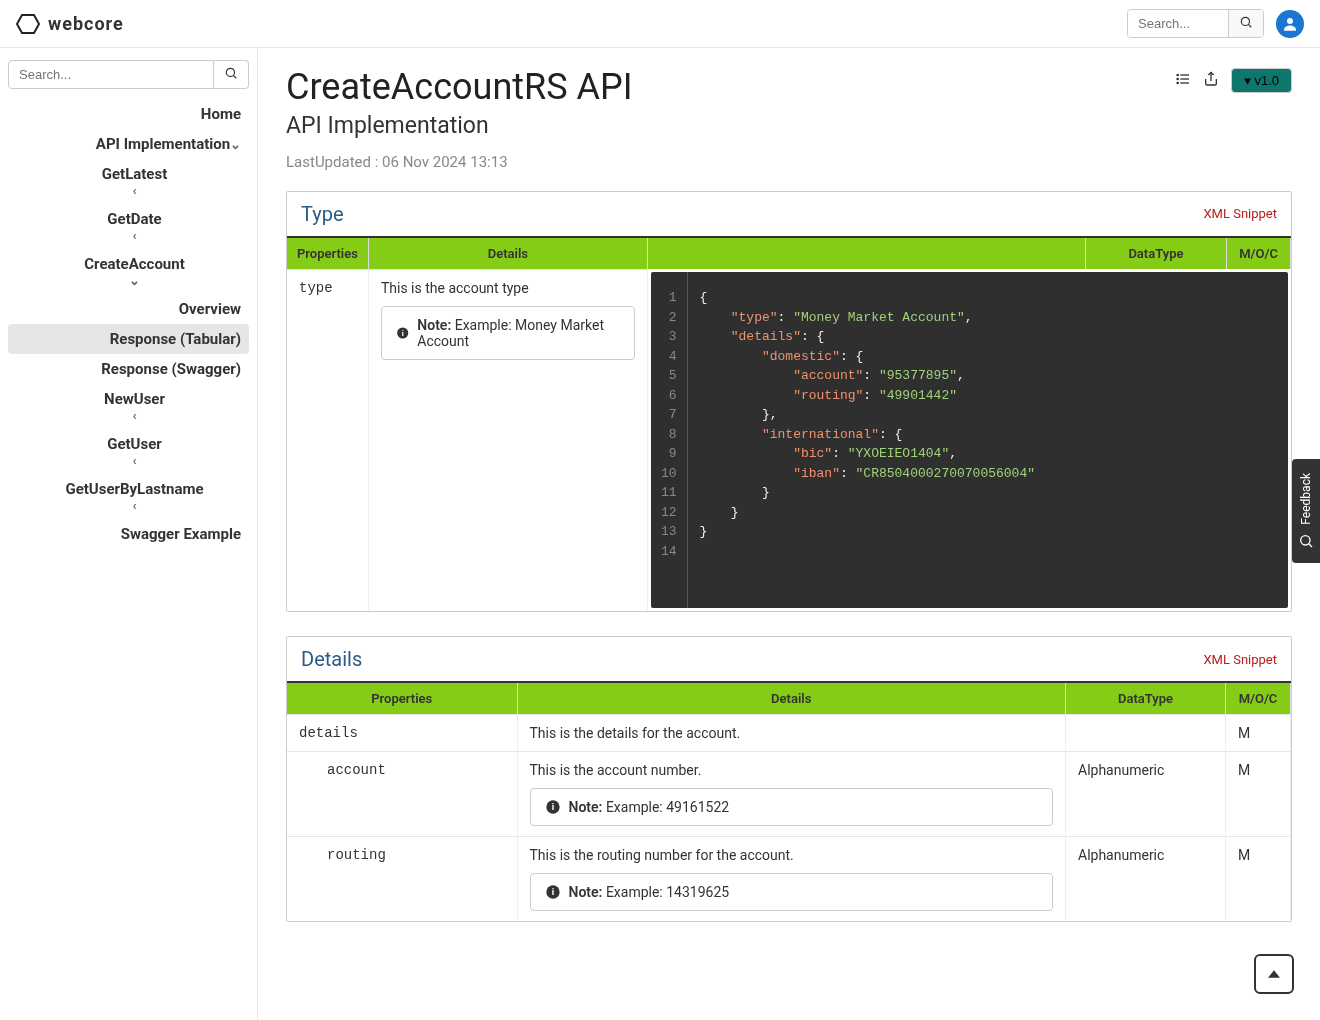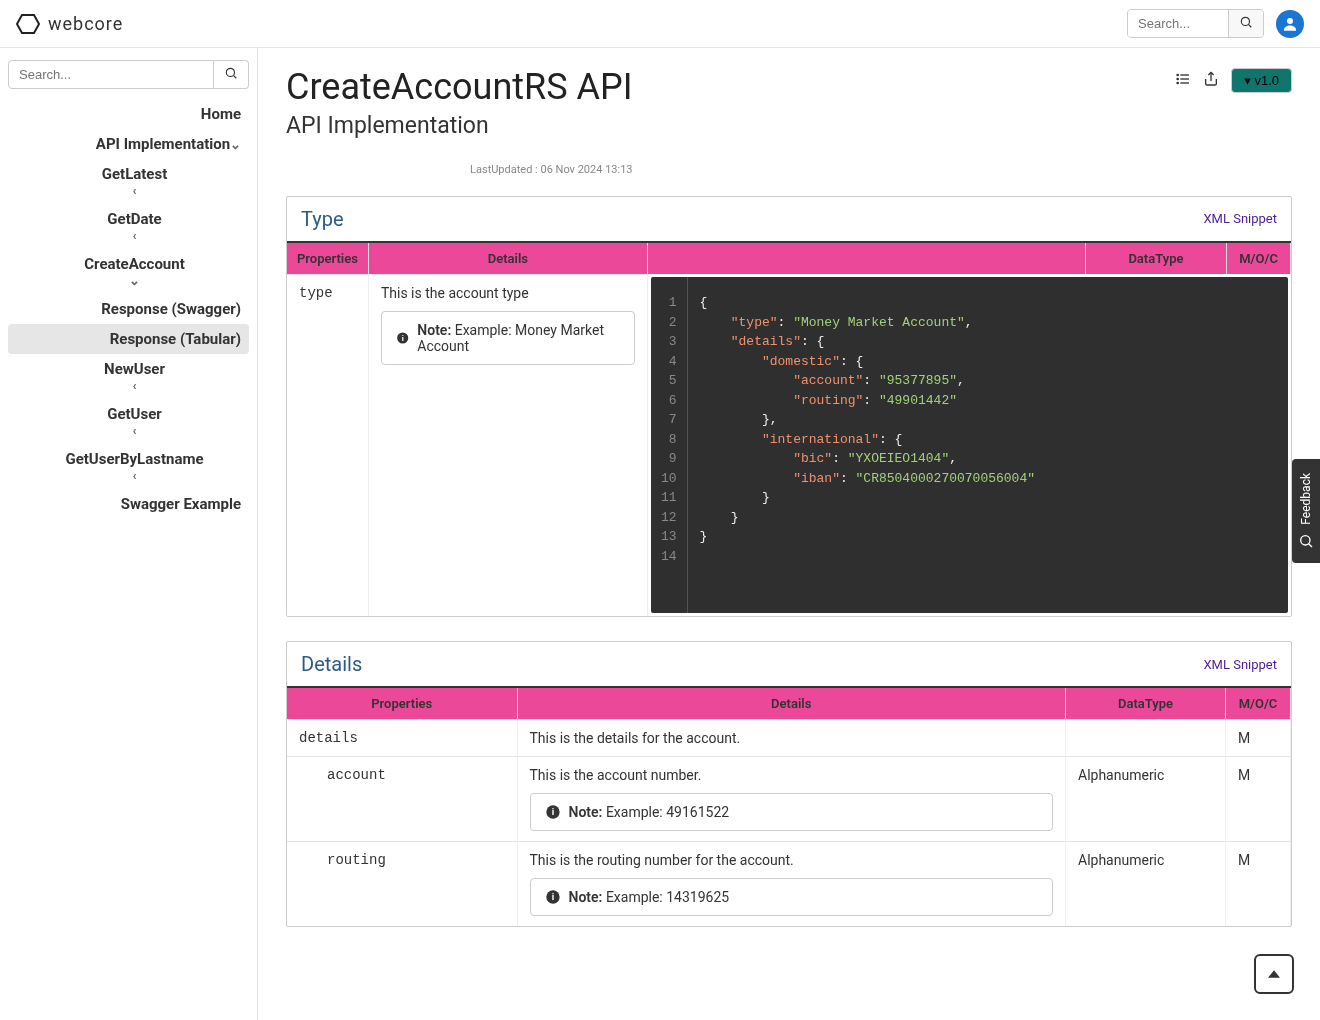--- a/index.html
+++ b/index.html
@@ -12,50 +12,50 @@
     .top-bar {
       height: 48px;
       display: flex;
       align-items: center;
       justify-content: space-between;
       padding: 0 16px;
       border-bottom: 1px solid #e5e5e5;
     }
     .brand { display: flex; align-items: center; gap: 8px; }
     .brand-logo { width: 24px; height: 24px; }
-    .brand-text { font-size: 18px; font-weight: 400; letter-spacing: 1px; }
+    .brand-text { font-size: 18px; font-weight: 700; letter-spacing: 1px; }
     .top-right { display: flex; align-items: center; gap: 12px; }
     .search-group { display: flex; border: 1px solid #ccc; border-radius: 4px; overflow: hidden; }
     .search-group input { border: none; padding: 6px 10px; width: 100px; font-size: 13px; outline: none; }
     .search-group button { border: none; border-left: 1px solid #ccc; background: #f8f8f8; padding: 0 10px; cursor: pointer; }
     .avatar { width: 28px; height: 28px; border-radius: 50%; background: #1976d2; display: flex; align-items: center; justify-content: center; cursor: pointer; }
     .layout { display: flex; height: calc(100vh - 48px); }
     .sidebar { width: 258px; border-right: 1px solid #e5e5e5; padding: 12px 8px; overflow-y: auto; }
     .side-search { display: flex; margin-bottom: 10px; }
     .side-search input { flex: 1; border: 1px solid #ccc; border-radius: 4px 0 0 4px; padding: 6px 10px; font-size: 13px; outline: none; }
     .side-search button { border: 1px solid #ccc; border-left: none; border-radius: 0 4px 4px 0; background: #fff; padding: 0 10px; cursor: pointer; }
     .nav-item { display: flex; align-items: center; justify-content: flex-end; padding: 6px 8px; font-size: 15px; cursor: pointer; border-radius: 4px; font-weight: bold; }
     .nav-item.active { background: #e6e6e6; }
     .nav-item.lv1 { padding-left: 20px; flex-direction: column; }
     .nav-item.lv2 { padding-left: 30px; }
     .chevron { font-size: 13px; color: #666; }
     .content { flex: 1; overflow-y: auto; padding: 20px 28px 60px; position: relative; }
     .page-header { display: flex; justify-content: space-between; align-items: flex-start; margin-bottom: 20px; }
     .page-title-block h1 { font-size: 36px; font-weight: 400; color: #222; line-height: 1.1; }
     .page-title-block h2 { font-size: 23px; font-weight: 400; color: #333; margin-top: 4px; }
-    .page-meta { font-size: 11px; color: #888; margin-top: 24px; text-align: right; }
+    .page-meta { font-size: 15px; color: #888; margin-top: 14px; }
     .header-actions { display: flex; align-items: center; gap: 12px; }
     .ver-btn { border: 1px solid #ccc; background: #0f766e; border-radius: 4px; padding: 4px 12px; font-size: 13px; cursor: pointer; }
     .icon-btn { cursor: pointer; color: #333; }
     .panel { border: 1px solid #ccc; border-radius: 2px; margin-bottom: 24px; }
     .panel-header { display: flex; justify-content: space-between; align-items: center; padding: 10px 14px; border-bottom: 2px solid #333; }
     .panel-title { font-size: 20px; color: #2b5b86; font-weight: 400; }
-    .xml-link { color: #4c1d95; font-size: 13px; cursor: pointer; }
+    .xml-link { color: #b91c1c; font-size: 13px; cursor: pointer; }
     .api-table { width: 100%; border-collapse: collapse; }
-    .api-table thead th { background: #ec4899; font-weight: 600; padding: 8px 10px; font-size: 13px; border-right: 1px solid #ddd; }
+    .api-table thead th { background: #84cc16; font-weight: 600; padding: 8px 10px; font-size: 13px; border-right: 1px solid #ddd; }
     .api-table td { padding: 10px 12px; font-size: 14px; vertical-align: top; border-top: 1px solid #e5e5e5; border-right: 1px solid #eee; }
     .api-table td.prop { font-family: "Courier New", monospace; color: #333; }
     .api-table td.prop.i1 { padding-left: 24px; }
     .api-table td.prop.i2 { padding-left: 40px; }
     .note-box { border: 1px solid #ccc; border-radius: 4px; padding: 10px 14px; margin-top: 10px; display: flex; align-items: center; gap: 8px; }
     .note-label { font-weight: 600; }
     .note-icon { width: 16px; height: 16px; }
     .code-block { background: #2f2f2f; border-radius: 2px; margin: 3px; display: flex; font-family: "Courier New", monospace; font-size: 13px; line-height: 1.5; height: 336px; }
     .gutter { padding: 16px 10px; color: #888; text-align: right; border-right: 1px solid #555; user-select: none; }
     .code { padding: 16px 12px; color: #eee; white-space: pre; flex: 1; }
@@ -125,24 +125,27 @@
       </div>
     <div class="nav-item lv1">
         <span>GetDate</span>
         <span class="chevron">‹</span>
       </div>
     <div class="nav-item lv1">
         <span>CreateAccount</span>
         <span class="chevron">⌄</span>
       </div>
     <div class="nav-item lv2">
-        <span>Response (Swagger)</span>
+        <span>Overview</span>
       </div>
     <div class="nav-item lv2 active">
         <span>Response (Tabular)</span>
+      </div>
+    <div class="nav-item lv2">
+        <span>Response (Swagger)</span>
       </div>
     <div class="nav-item lv1">
         <span>NewUser</span>
         <span class="chevron">‹</span>
       </div>
     <div class="nav-item lv1">
         <span>GetUser</span>
         <span class="chevron">‹</span>
       </div>
     <div class="nav-item lv1">

